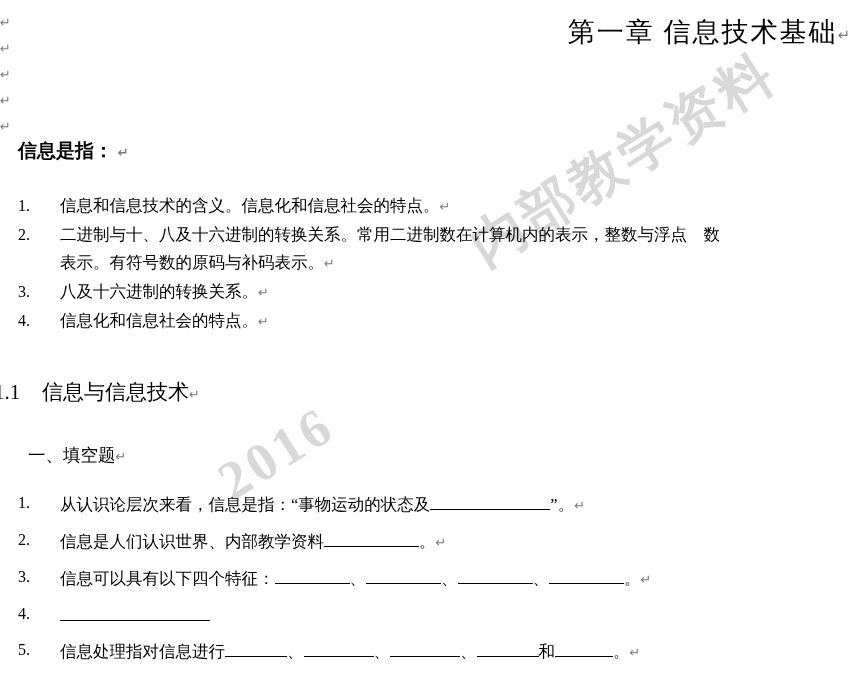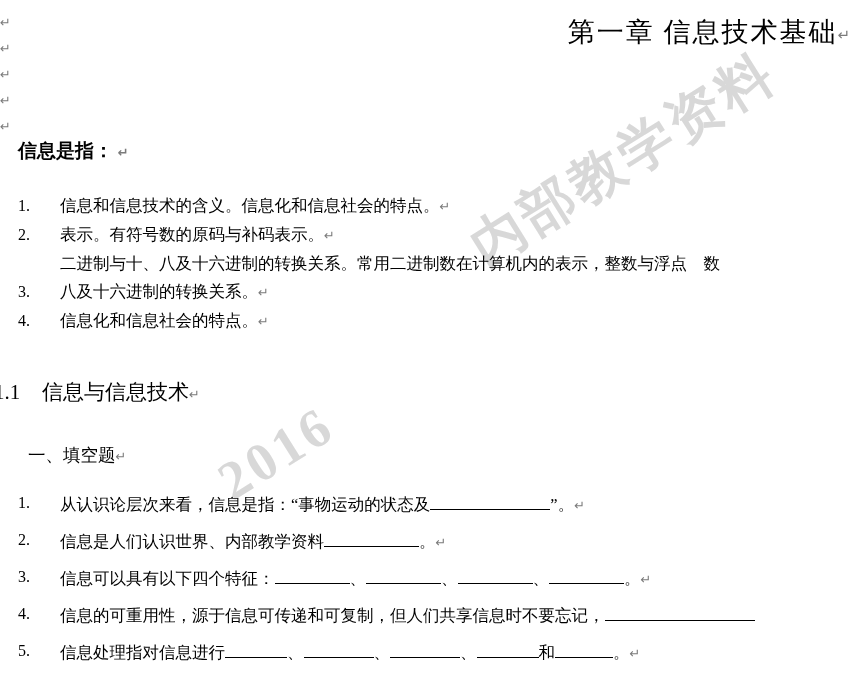--- a/index.html
+++ b/index.html
@@ -224,22 +224,22 @@
       <div class="list-row">
         <div class="list-num">1.</div>
         <div class="list-text">
           <span>信息和信息技术的含义。信息化和信息社会的特点。</span><span class="pilcrow-sm">↵</span>
         </div>
       </div>
 
       <div class="list-row">
         <div class="list-num">2.</div>
         <div class="list-text">
+          <div>二进制与十、八及十六进制的转换关系。常用二进制数在计算机内的表示，整数与浮点　数</div>
           <div><span>表示。有符号数的原码与补码表示。</span><span class="pilcrow-sm">↵</span></div>
-          <div>二进制与十、八及十六进制的转换关系。常用二进制数在计算机内的表示，整数与浮点　数</div>
         </div>
       </div>
 
       <div class="list-row">
         <div class="list-num">3.</div>
         <div class="list-text">
           <span>八及十六进制的转换关系。</span><span class="pilcrow-sm">↵</span>
         </div>
       </div>
 
@@ -278,21 +278,21 @@
       <div class="q-row">
         <div class="q-num">3.</div>
         <div class="q-text">
           <span>信息可以具有以下四个特征：</span><span class="blank b-75"></span><span>、</span><span class="blank b-75"></span><span>、</span><span class="blank b-75"></span><span>、</span><span class="blank b-75"></span><span>。</span><span class="pilcrow-sm">↵</span>
         </div>
       </div>
 
       <div class="q-row">
         <div class="q-num">4.</div>
         <div class="q-text">
-          <span>信息的可重用性，源于信息可传递和可复制，但人们共享信息时不要忘记，</span><span class="blank b-150"></span>
+          <span class="blank b-150"></span>
         </div>
       </div>
 
       <div class="q-row">
         <div class="q-num">5.</div>
         <div class="q-text">
           <span>信息处理指对信息进行</span><span class="blank b-62"></span><span>、</span><span class="blank b-70"></span><span>、</span><span class="blank b-70"></span><span>、</span><span class="blank b-62"></span><span>和</span><span class="blank b-58"></span><span>。</span><span class="pilcrow-sm">↵</span>
         </div>
       </div>
 

